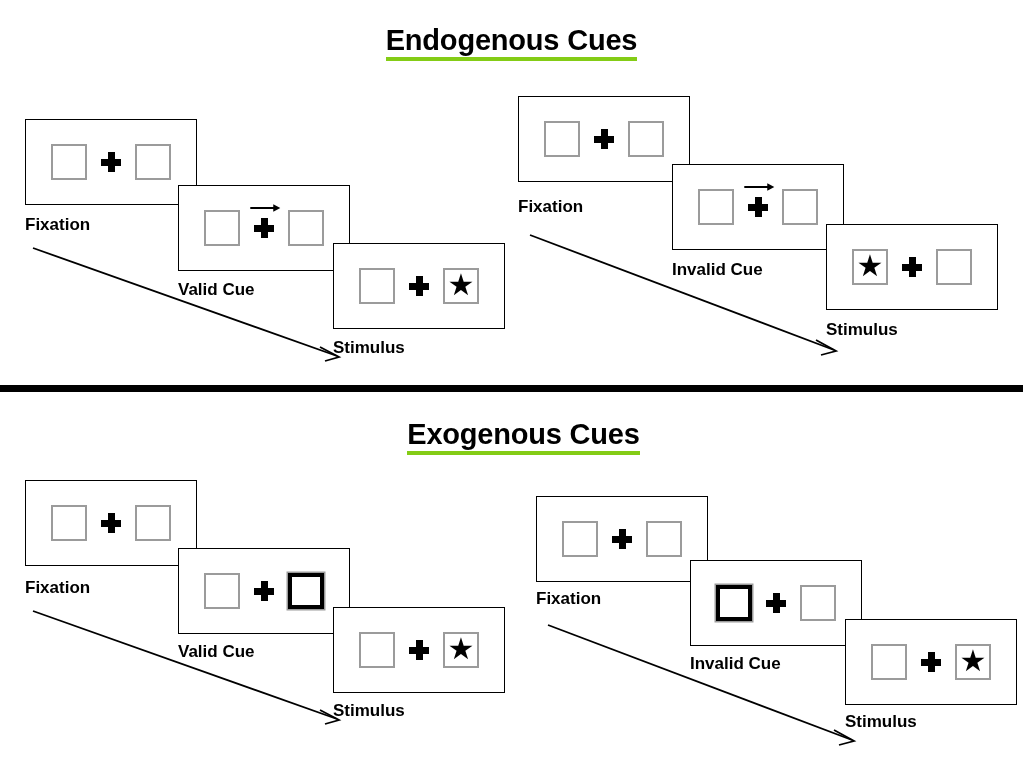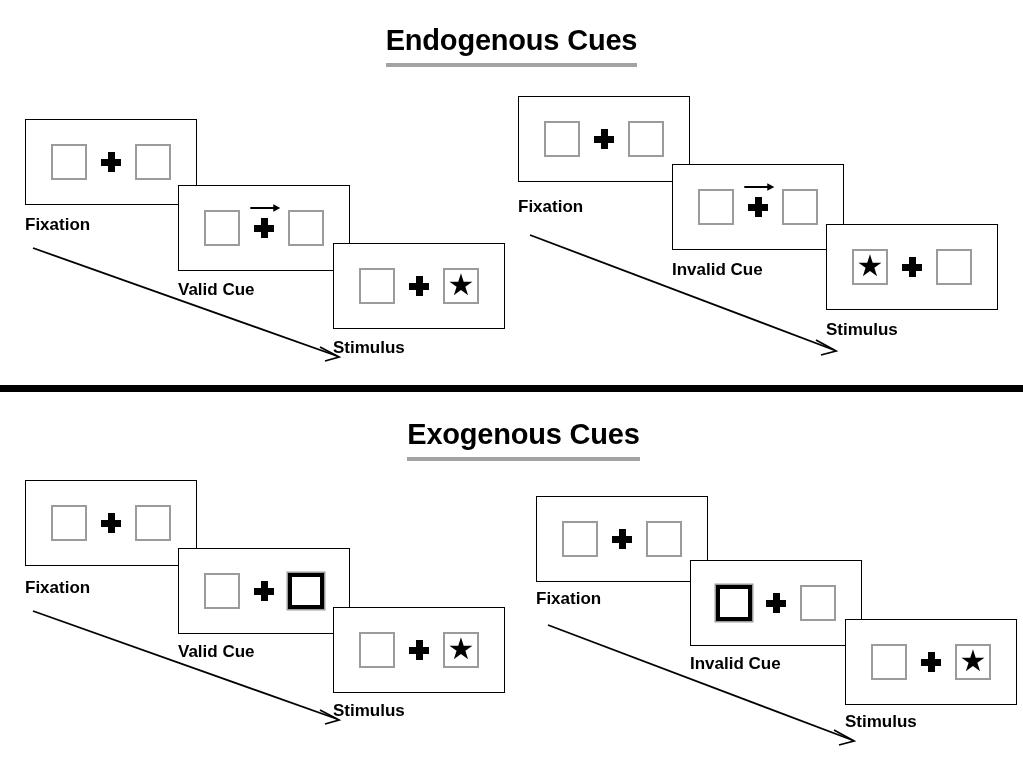--- a/index.html
+++ b/index.html
@@ -23,22 +23,22 @@
   .section-title {
     position: absolute;
     width: 100%;
     left: 0;
     text-align: center;
     font-size: 29px;
     font-weight: bold;
     letter-spacing: -0.2px;
   }
   .section-title span {
-    border-bottom: 4px solid #a3a3a3;
-    padding-bottom: 7px;
+    border-bottom: 4px solid #84cc16;
+    padding-bottom: 1px;
   }
 
   
   .divider {
     position: absolute;
     left: 0;
     width: 1023px;
     height: 7px;
     background: #000000;
   }

